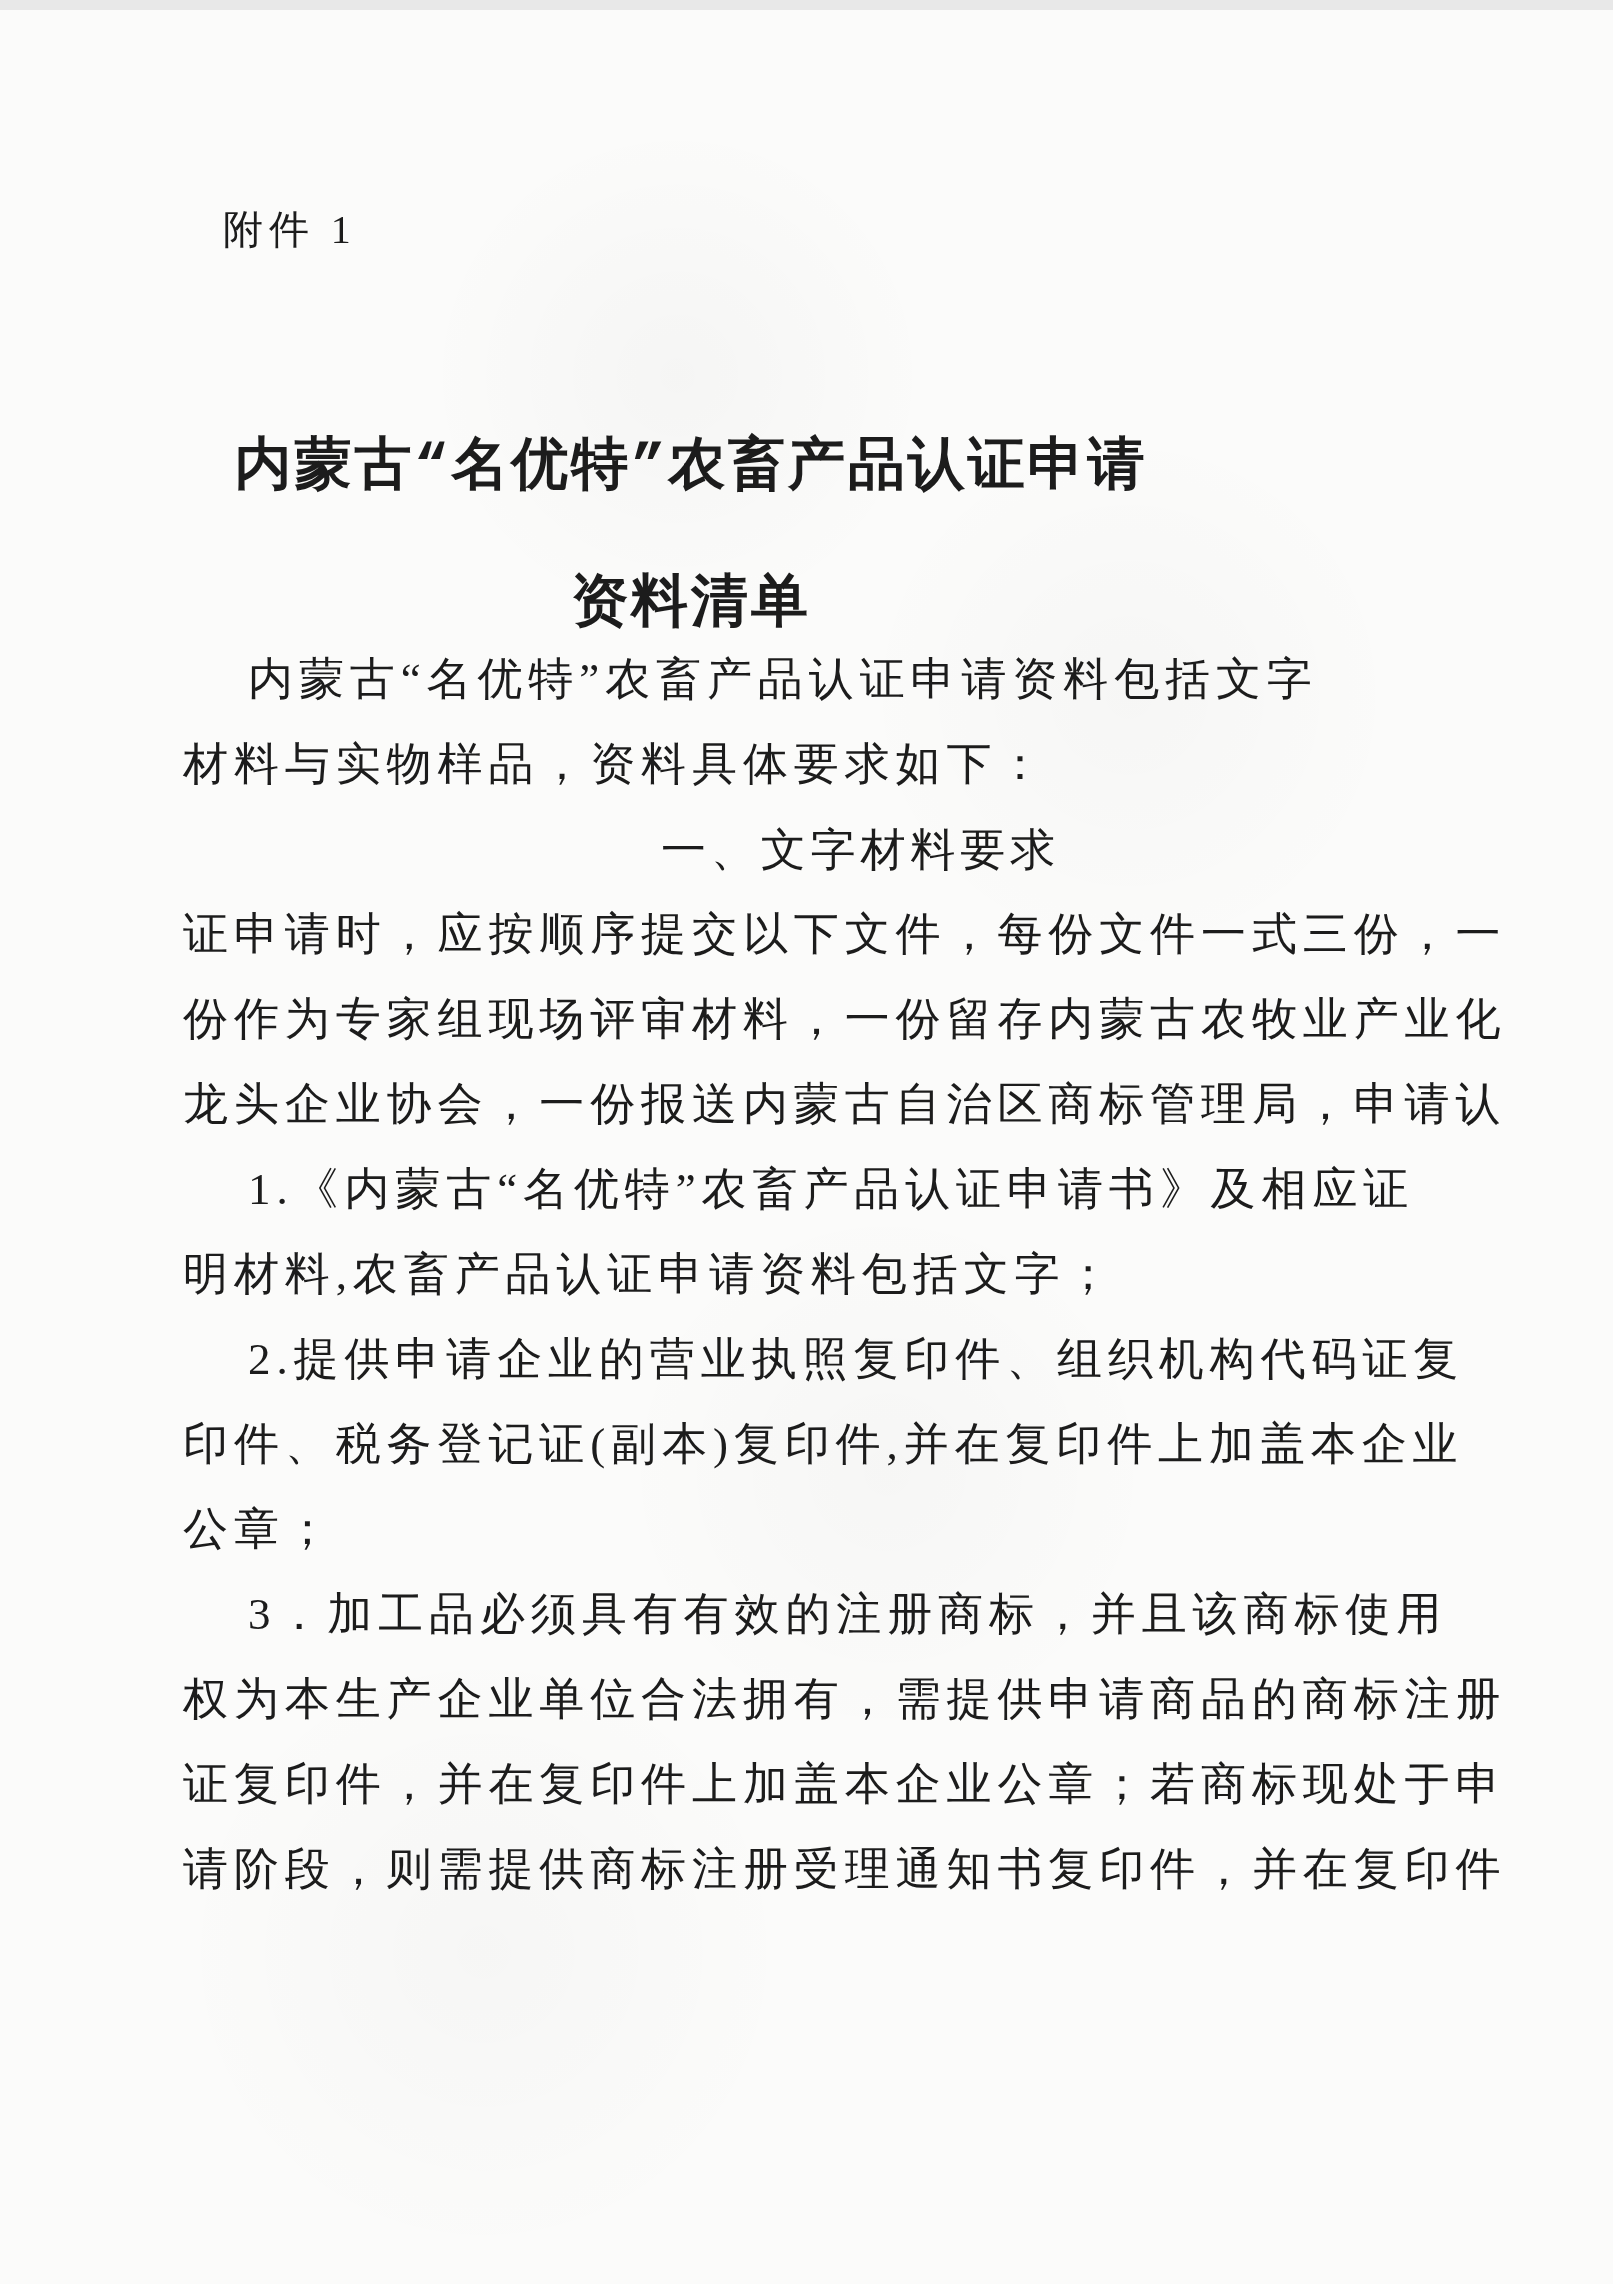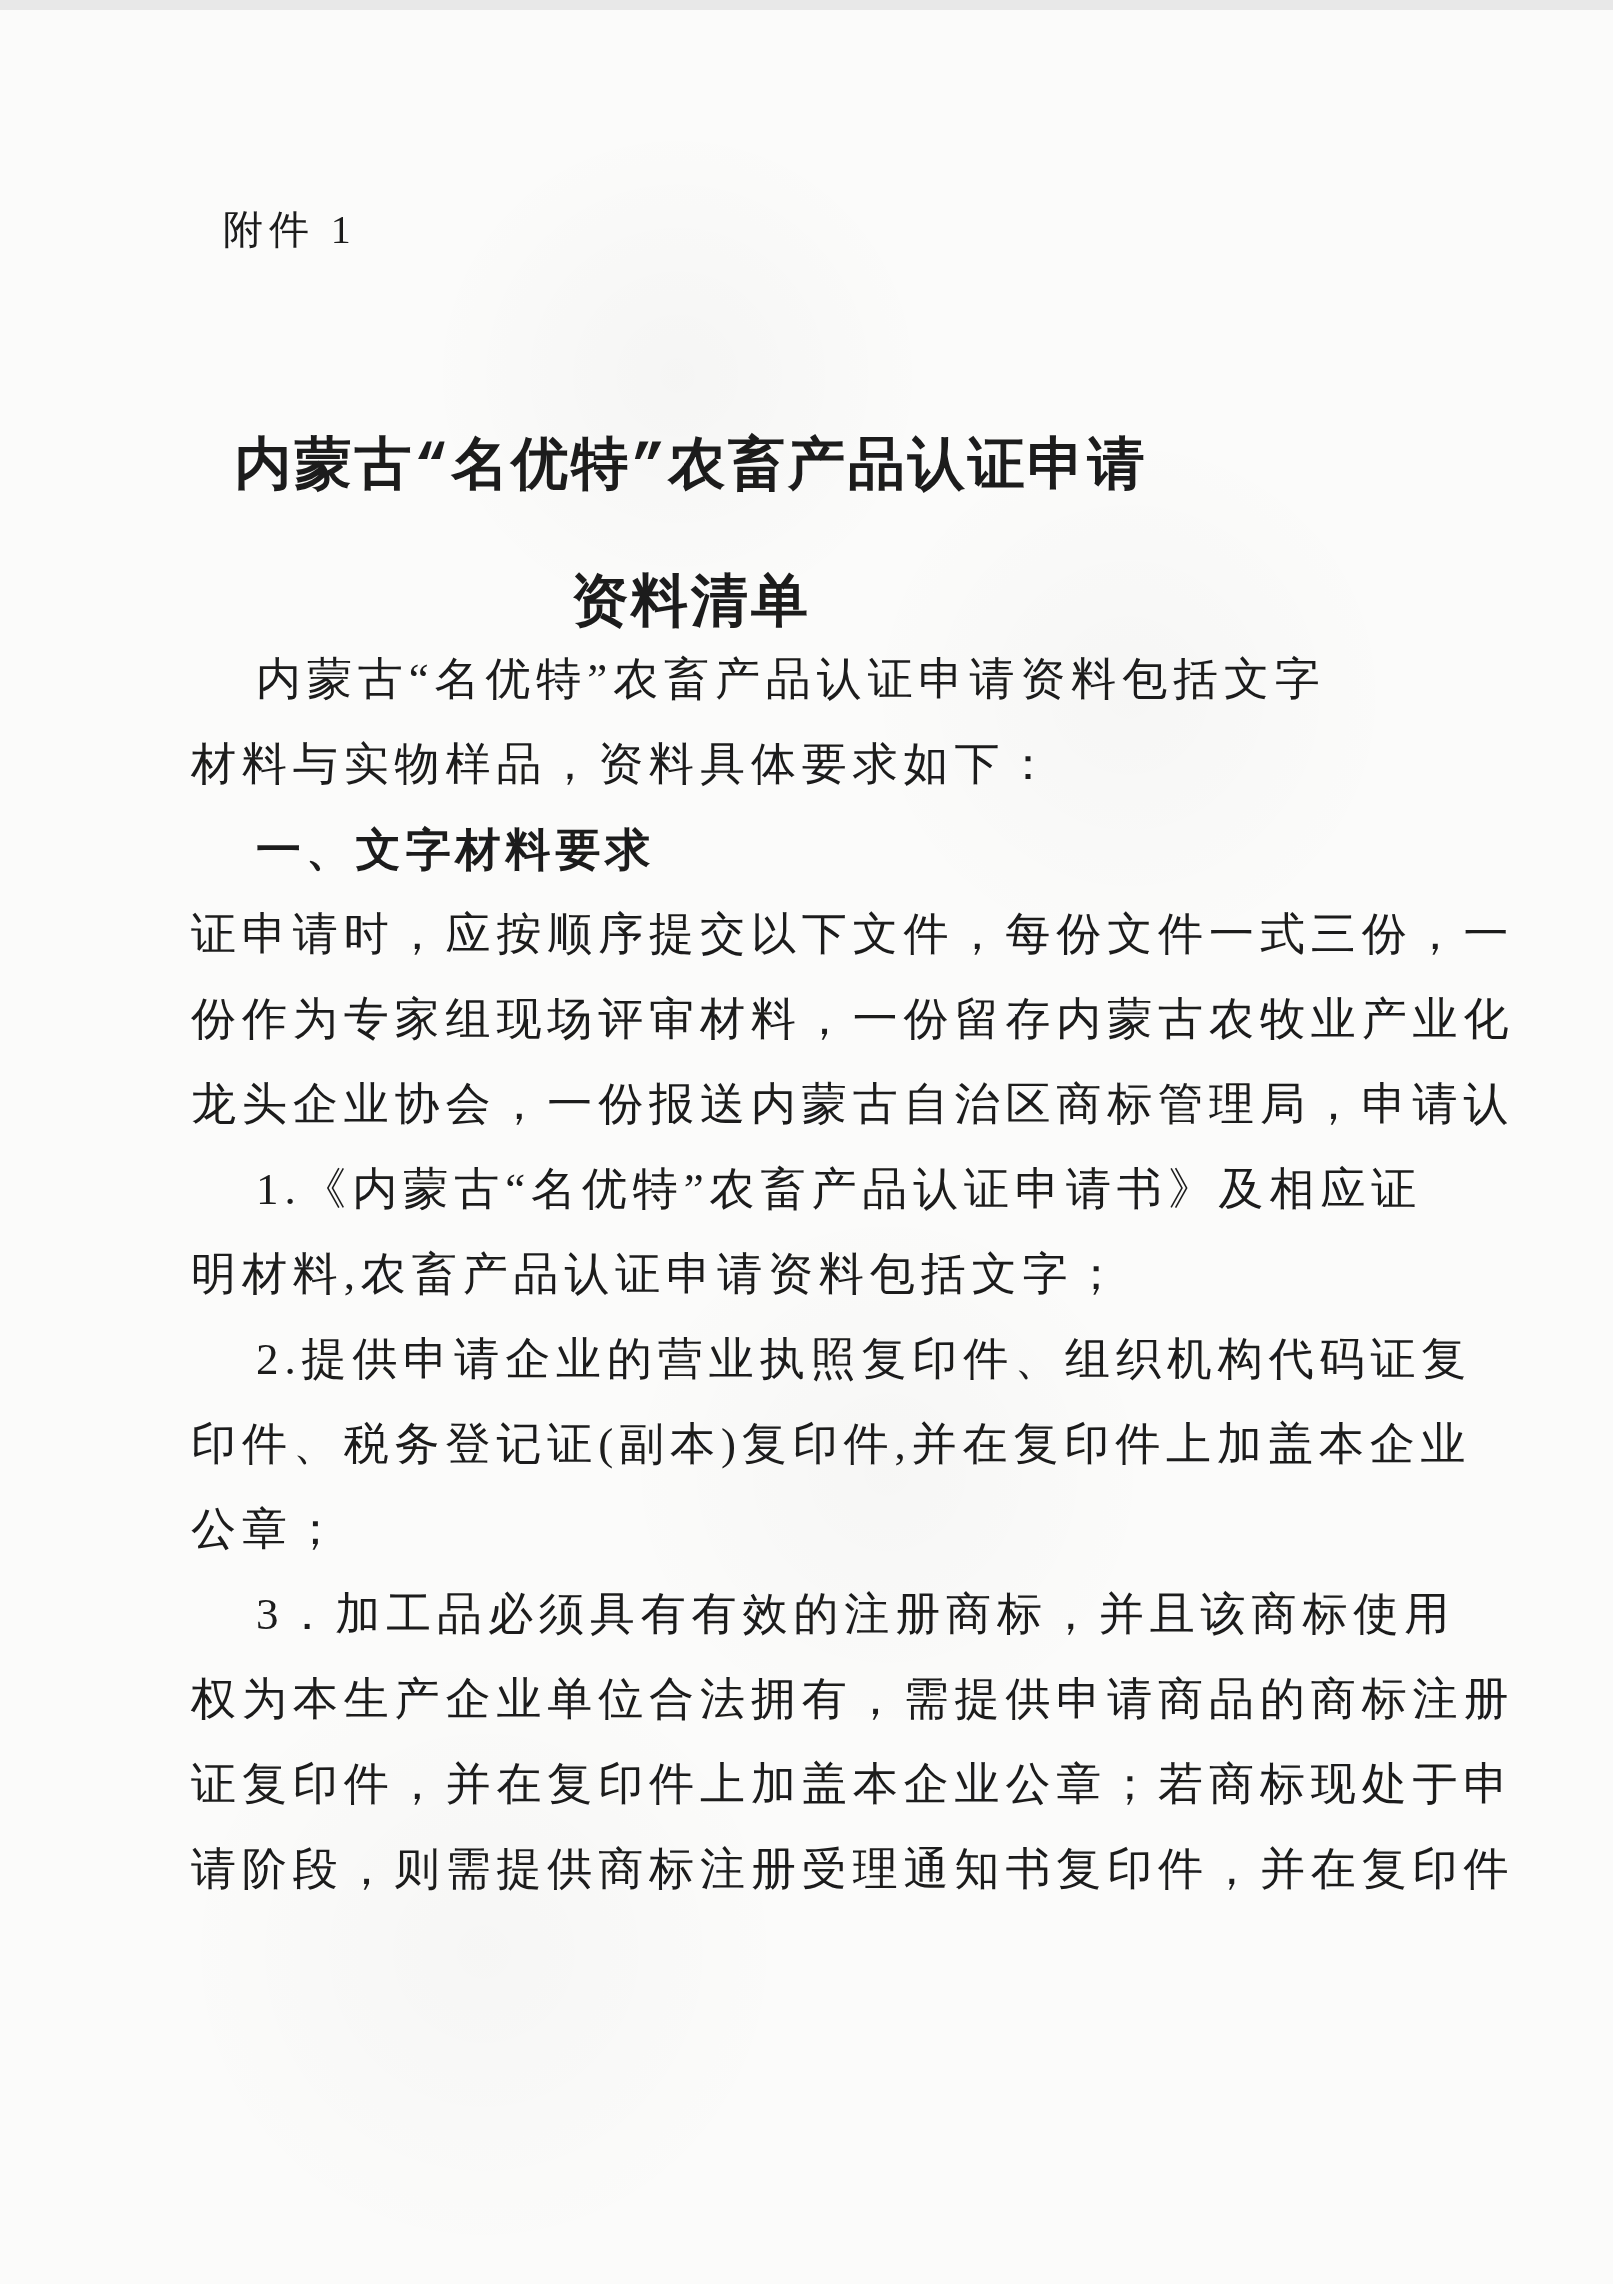--- a/index.html
+++ b/index.html
@@ -48,37 +48,38 @@
   .title-line {
     font-size: 57px;
     font-weight: bold;
     letter-spacing: 2.9px;
     line-height: 137px;
     white-space: nowrap;
   }
   .doc-body {
     position: absolute;
     top: 627px;
-    left: 191px;
+    left: 183px;
     width: 1290px;
   }
   .line {
     height: 85px;
     line-height: 85px;
     font-size: 45px;
     letter-spacing: 5.9px;
     white-space: nowrap;
   }
   .indent {
     padding-left: 65px;
   }
   .section-heading {
-    font-weight: bold;
+    font-weight: normal;
     font-family: "Liberation Sans", "DejaVu Sans", sans-serif;
     letter-spacing: 4.9px;
+    text-align: center;
   }
 </style>
 </head>
 <body>
 
 <div class="page">
 
   <div class="attachment-label">附件 1</div>
 
   <div class="title-block">

